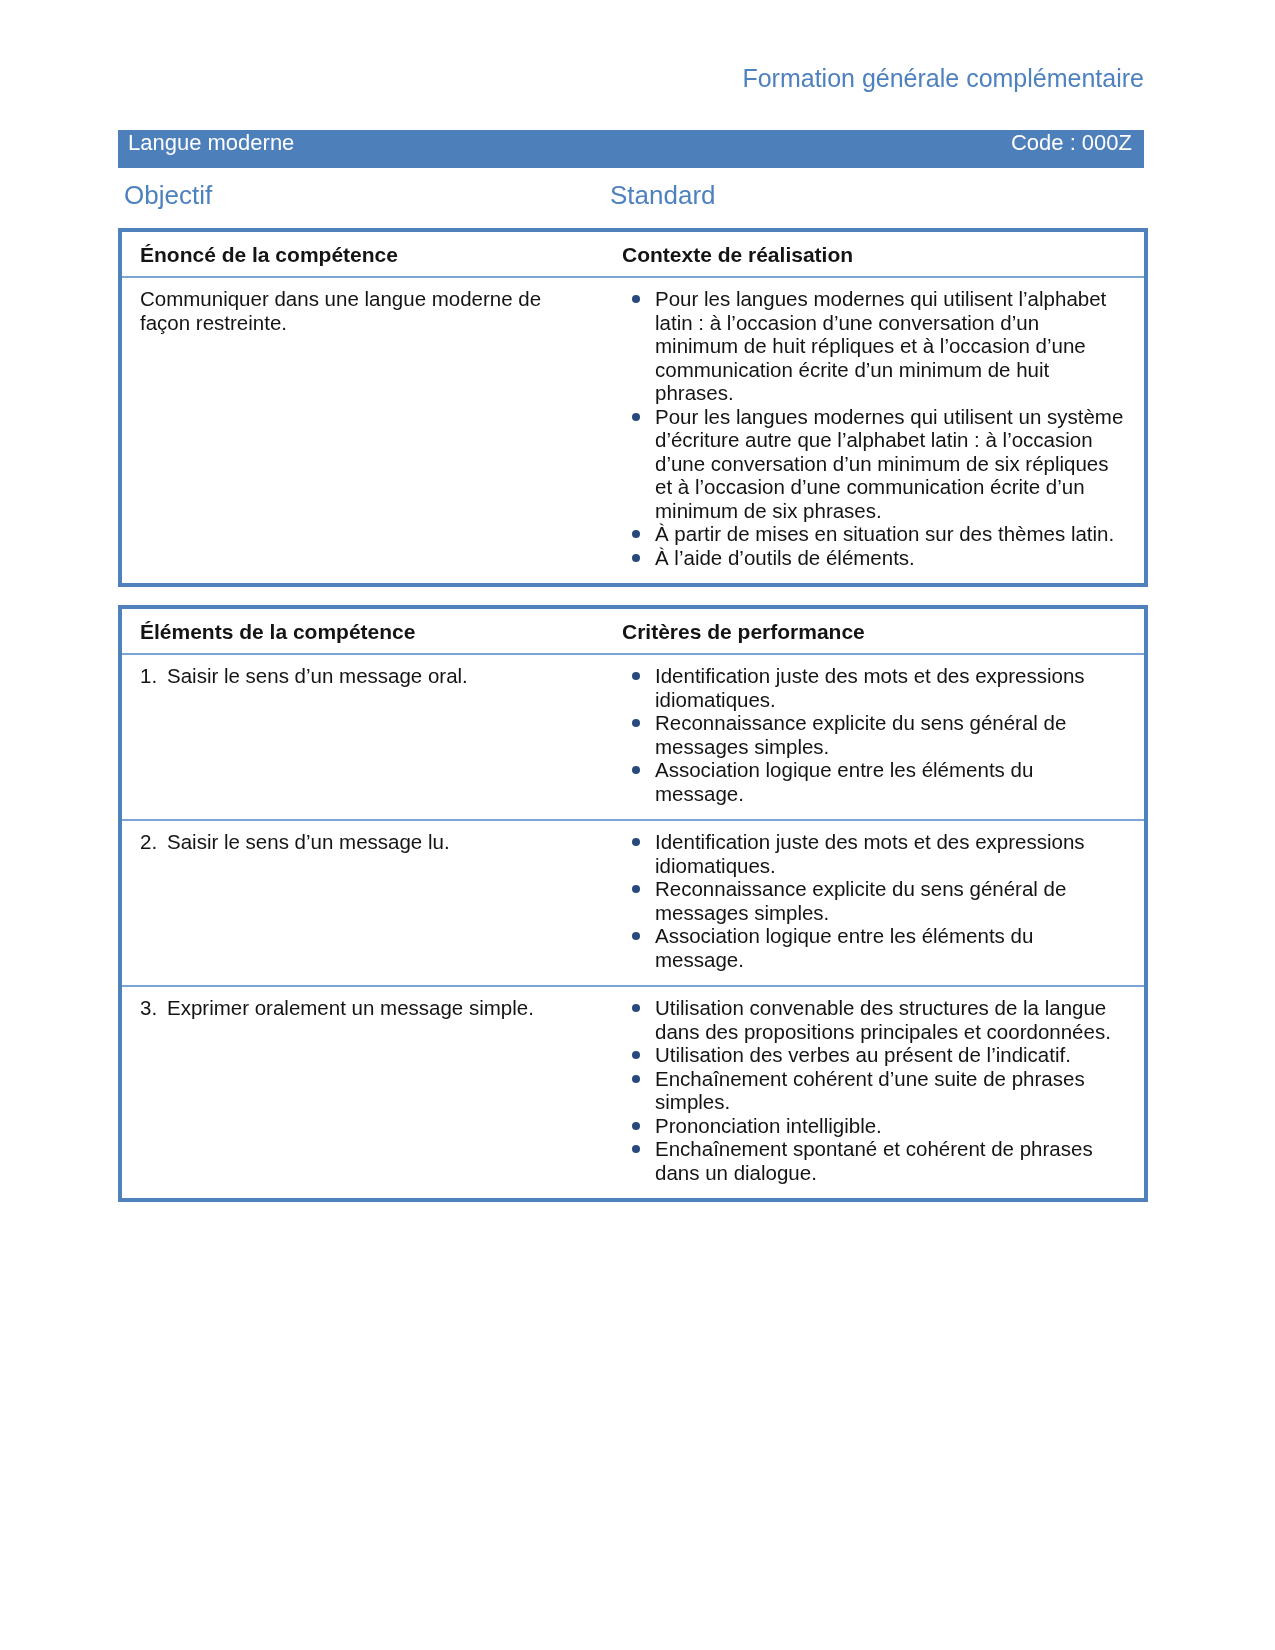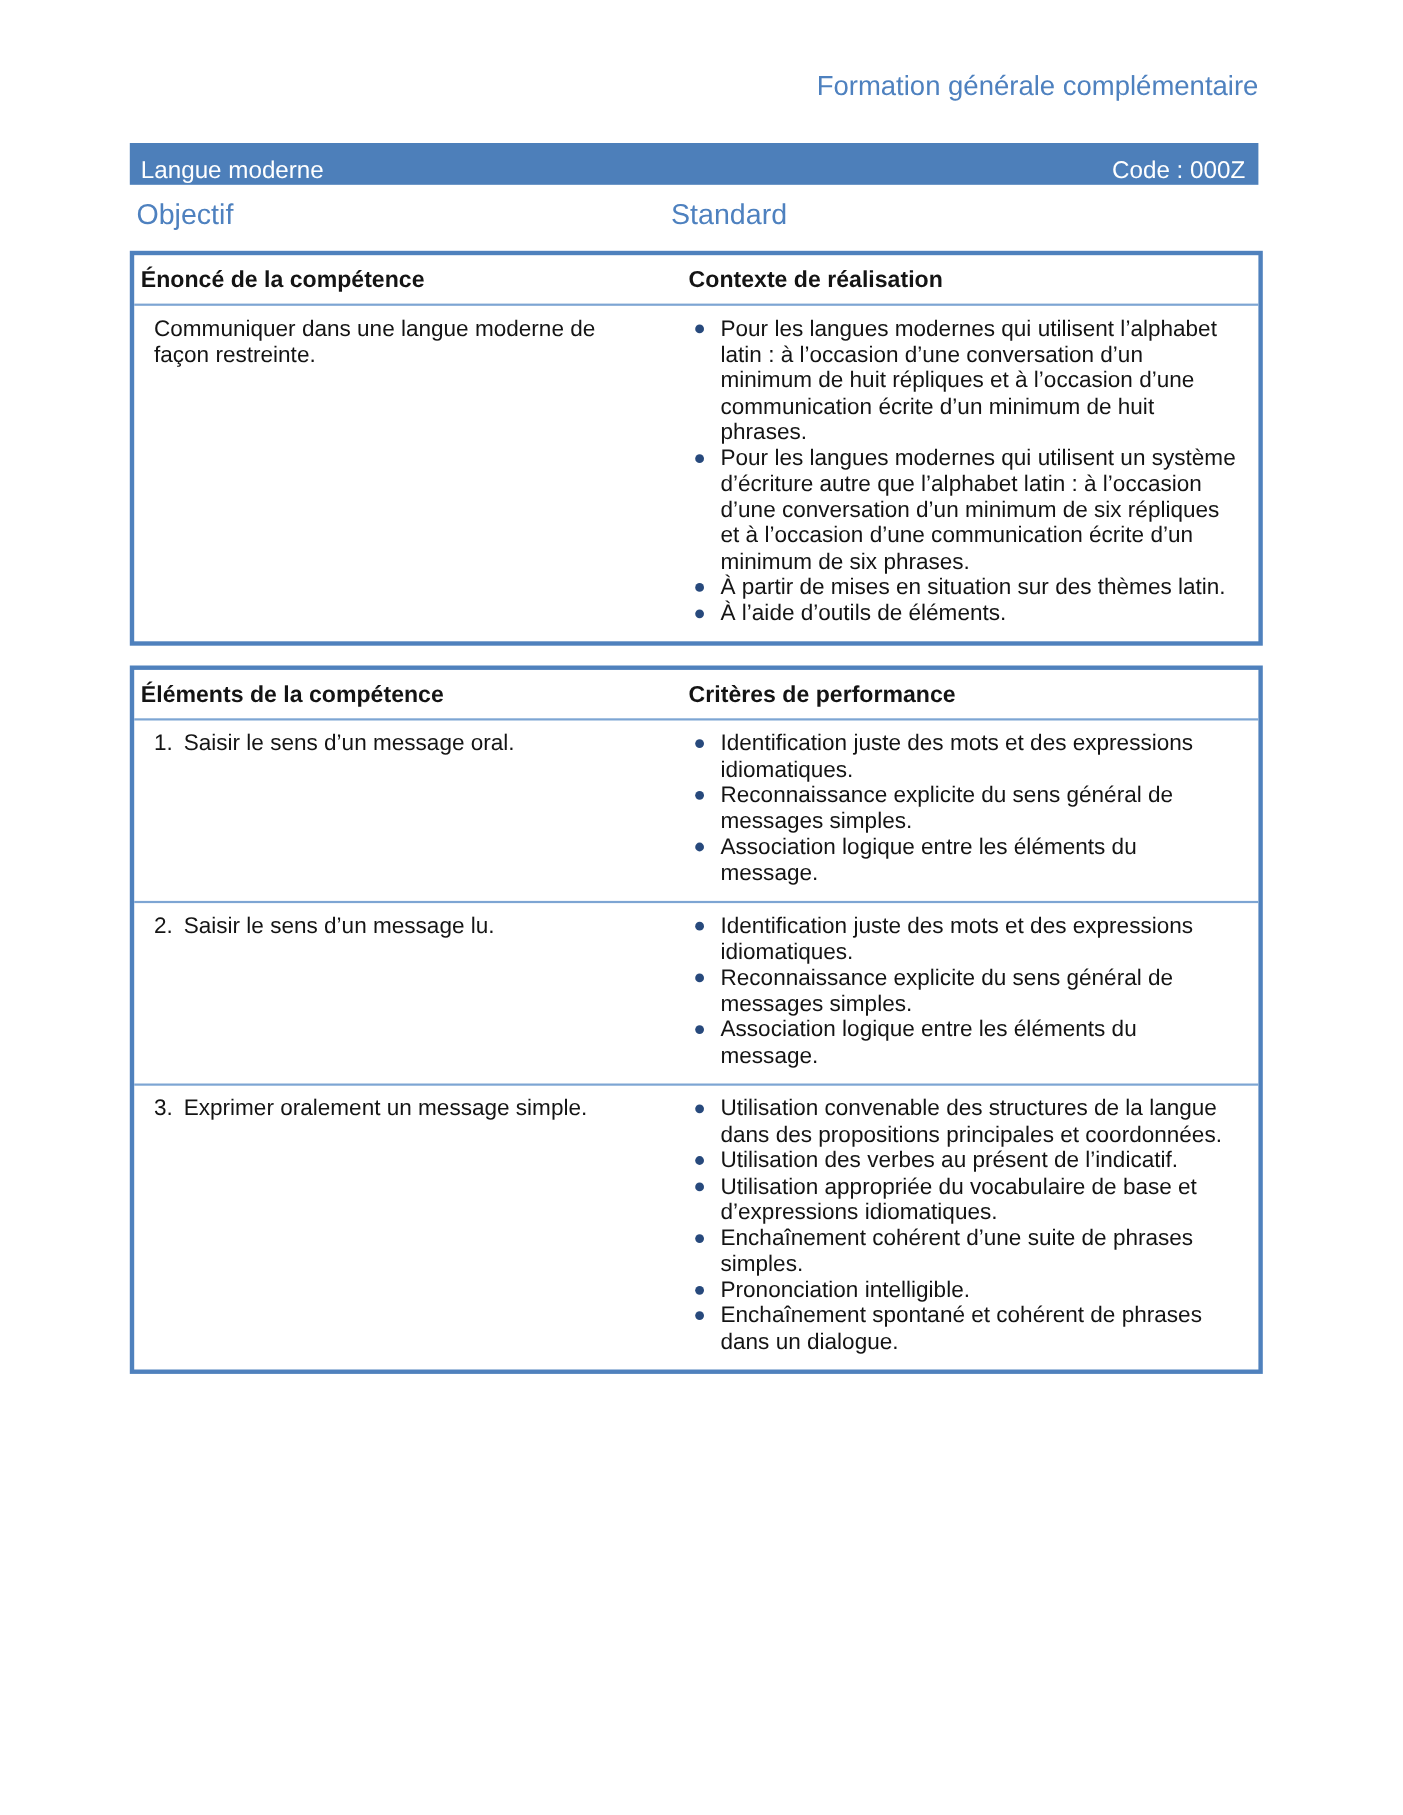--- a/index.html
+++ b/index.html
@@ -23,21 +23,21 @@
   .doc-header{
     position:absolute;top:64px;left:118px;width:1026px;
     text-align:right;
     color:var(--heading-blue);
     font-size:25px;line-height:28px;font-weight:400;
   }
   .banner{
     position:absolute;top:130px;left:118px;width:1026px;height:38px;
     background:var(--banner-blue);
     color:#ffffff;
-    display:flex;justify-content:space-between;align-items:flex-end;
+    display:flex;justify-content:space-between;align-items:flex-start;
     box-sizing:border-box;padding:0 12px 0 10px;
     font-size:22px;
   }
   .headings{
     position:absolute;top:180px;left:124px;width:1024px;
     display:flex;
   }
   .headings .h-cell{
     font-size:26px;font-weight:400;color:var(--heading-blue);
   }
@@ -47,22 +47,21 @@
   }
   .ctable{
     box-sizing:border-box;width:1030px;
     border:4px solid var(--border-blue);
     background:#ffffff;
   }
   .ctable + .ctable{margin-top:18px;}
   .t-head{
     display:flex;
     border-bottom:2px solid var(--divider-blue);
-    padding:11px 0 9px 0;
-    gap:16px;
+    padding:11px 0 9px 12px;
   }
   .t-head .cell{font-weight:700;font-size:21px;line-height:24px;}
   .cell-l{
     flex:0 0 488px;box-sizing:border-box;
     padding-left:6px;padding-right:30px;
   }
   .cell-r{
     flex:1 1 auto;box-sizing:border-box;
     padding-right:12px;
   }
@@ -179,21 +178,20 @@
         <div class="cell-l body-text">
           <div class="element">
             <span class="num">3.</span>
             <span class="el-text">Exprimer oralement un message simple.</span>
           </div>
         </div>
         <div class="cell-r">
           <ul class="bullets">
               <li>Utilisation convenable des structures de la langue dans des propositions principales et coordonnées.</li>
               <li>Utilisation des verbes au présent de l’indicatif.</li>
-              <li>Utilisation appropriée du vocabulaire de base et d’expressions idiomatiques.</li>
               <li>Enchaînement cohérent d’une suite de phrases simples.</li>
               <li>Prononciation intelligible.</li>
               <li>Enchaînement spontané et cohérent de phrases dans un dialogue.</li>
             </ul>
         </div>
       </div>
 
     </div>
   </div>
 

